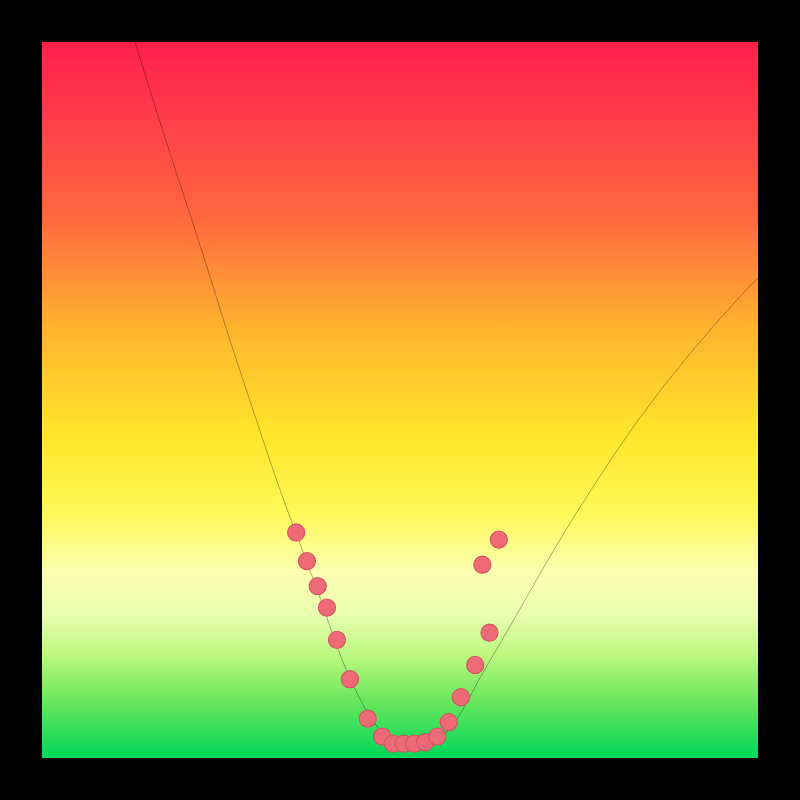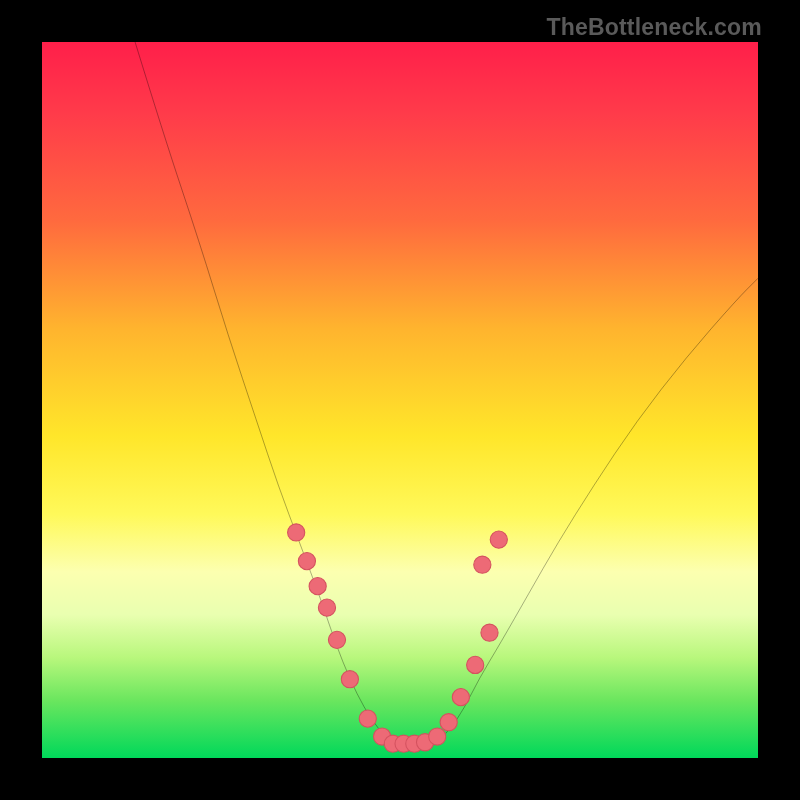--- a/index.html
+++ b/index.html
@@ -56,21 +56,20 @@
     top: 0;
     width: 716px;
     height: 716px;
   }
 </style>
 </head>
 <body>
 
 <div class="frame">
 
-  <div class="attribution">TheBottleneck.com</div>
 
   <div class="plot-area">
     <svg class="curve" viewBox="0 0 100 100" preserveAspectRatio="none">
       <path id="curve-path" fill="none" stroke="#000" stroke-width="0.32" vector-effect="non-scaling-stroke" d="M 13 0 Q 17 13 19.5 20.5 Q 22 28 24 34.5 Q 26 41 28 47 Q 30 53 31.5 57.5 Q 33 62 34.5 66 Q 36 70 37.5 74 Q 39 78 40 81 Q 41 84 42 86.5 Q 43 89 44 91 Q 45 93 46 94.5 Q 47 96 48 97 Q 49 98 50.5 98 Q 52 98 53.5 98 Q 55 98 56 97 Q 57 96 58 94.5 Q 59 93 60 91 Q 61 89 62.5 86.5 Q 64 84 66 80.5 Q 68 77 70 73.5 Q 72 70 74.5 66 Q 77 62 80 57.5 Q 83 53 86.5 48.5 Q 90 44 93.5 40 Q 97 36 98.5 34.5 T 100 33"></path>
       <g id="markers">
           <circle cx="35.5" cy="68.5" r="1.2" fill="#ed6a76" stroke="#d4525f" stroke-width="0.15"></circle>
           <circle cx="37" cy="72.5" r="1.2" fill="#ed6a76" stroke="#d4525f" stroke-width="0.15"></circle>
           <circle cx="38.5" cy="76" r="1.2" fill="#ed6a76" stroke="#d4525f" stroke-width="0.15"></circle>
           <circle cx="39.8" cy="79" r="1.2" fill="#ed6a76" stroke="#d4525f" stroke-width="0.15"></circle>
           <circle cx="41.2" cy="83.5" r="1.2" fill="#ed6a76" stroke="#d4525f" stroke-width="0.15"></circle>

